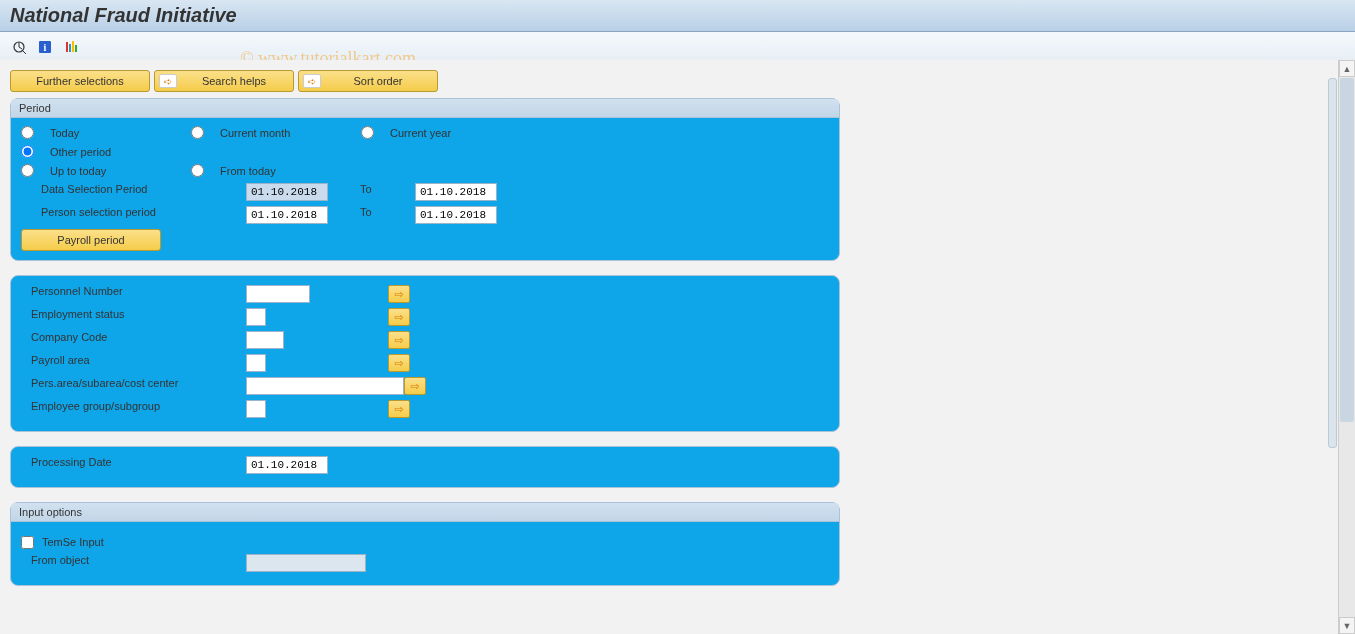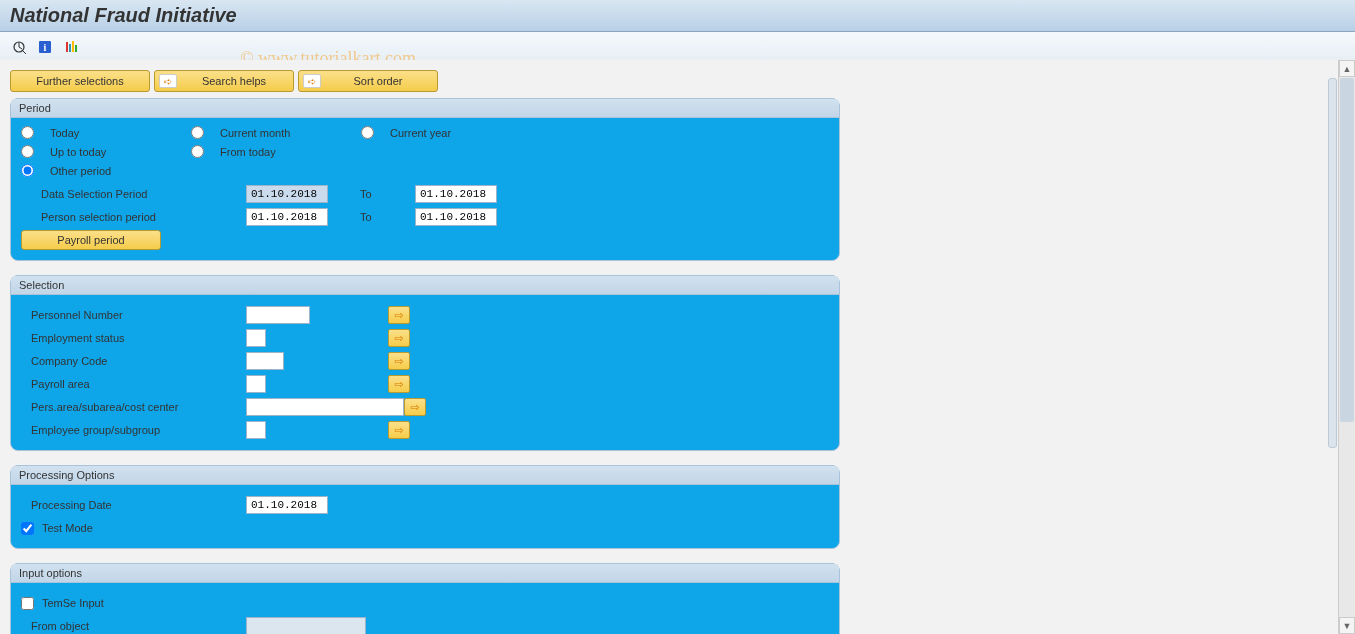--- a/index.html
+++ b/index.html
@@ -89,21 +89,20 @@
     font-size: 11px;
     color: #333;
     border-radius: 4px 4px 0 0;
   }
   .group-body { padding: 8px 10px; }
   .radio-row { display:flex; gap: 0; margin-bottom: 6px; }
   .radio-row label { display:flex; align-items:flex-end; gap:12px; width:170px; cursor:pointer; }
   input[type=radio], input[type=checkbox] { margin-right:4px; }
   .form-row {
     display:flex;
-    align-items:center;
     min-height: 22px;
     margin: 1px 0;
   }
   .form-label { width: 225px; padding-left: 10px; }
   .form-label.indent { padding-left: 20px; }
   .text-input {
     font-family: 'Courier New', monospace;
     font-size: 11px;
     padding: 1px 4px;
     border: 1px solid #9bb4cc;
@@ -205,32 +204,32 @@
             <input type="radio" name="period" style="">
             <span>Current month</span>
           </label>
         <label>
             <input type="radio" name="period" style="">
             <span>Current year</span>
           </label>
       </div>
       <div class="radio-row">
         <label>
-            <input type="radio" name="period" style="">
-            <span>Up to today</span>
-          </label>
-        <label>
-            <input type="radio" name="period" style="">
-            <span>From today</span>
-          </label>
-      </div>
-      <div class="radio-row">
-        <label>
             <input type="radio" name="period" checked="" style="">
             <span>Other period</span>
+          </label>
+      </div>
+      <div class="radio-row">
+        <label>
+            <input type="radio" name="period" style="">
+            <span>Up to today</span>
+          </label>
+        <label>
+            <input type="radio" name="period" style="">
+            <span>From today</span>
           </label>
       </div>
       <div class="form-row">
         <span class="form-label indent">Data Selection Period</span>
         <input class="text-input date hl" value="01.10.2018" style="">
         <span class="to-label">To</span>
         <input class="text-input date" value="01.10.2018" style="">
       </div>
       <div class="form-row">
         <span class="form-label indent">Person selection period</span>
@@ -240,21 +239,20 @@
       </div>
       <div class="form-row">
         <button class="yellow-btn" style="min-width:140px">
           <span>Payroll period</span>
         </button>
       </div>
     </div>
   </div>
 
   <div class="group-box">
-    <div class="group-title">Selection</div>
     <div class="group-body">
       <div class="form-row">
         <span class="form-label">Personnel Number</span>
         <input class="text-input short" style="">
         <span style="width:70px"></span>
         <div class="multi-btn">⇨</div>
       </div>
       <div class="form-row">
         <span class="form-label">Employment status</span>
         <input class="text-input xshort" style="">
@@ -281,31 +279,24 @@
       <div class="form-row">
         <span class="form-label">Employee group/subgroup</span>
         <input class="text-input xshort" style="">
         <span style="width:114px"></span>
         <div class="multi-btn">⇨</div>
       </div>
     </div>
   </div>
 
   <div class="group-box">
-    <div class="group-title">Processing Options</div>
     <div class="group-body">
       <div class="form-row">
         <span class="form-label">Processing Date</span>
         <input class="text-input date" value="01.10.2018" style="">
-      </div>
-      <div class="form-row">
-        <label style="display:flex;align-items:center;gap:4px;padding-left:0;">
-          <input type="checkbox" checked="" style="">
-          <span>Test Mode</span>
-        </label>
       </div>
     </div>
   </div>
 
   <div class="group-box" style="margin-bottom:0;">
     <div class="group-title">Input options</div>
     <div class="group-body">
       <div class="form-row">
         <label style="display:flex;align-items:center;gap:4px;">
           <input type="checkbox" style="">

